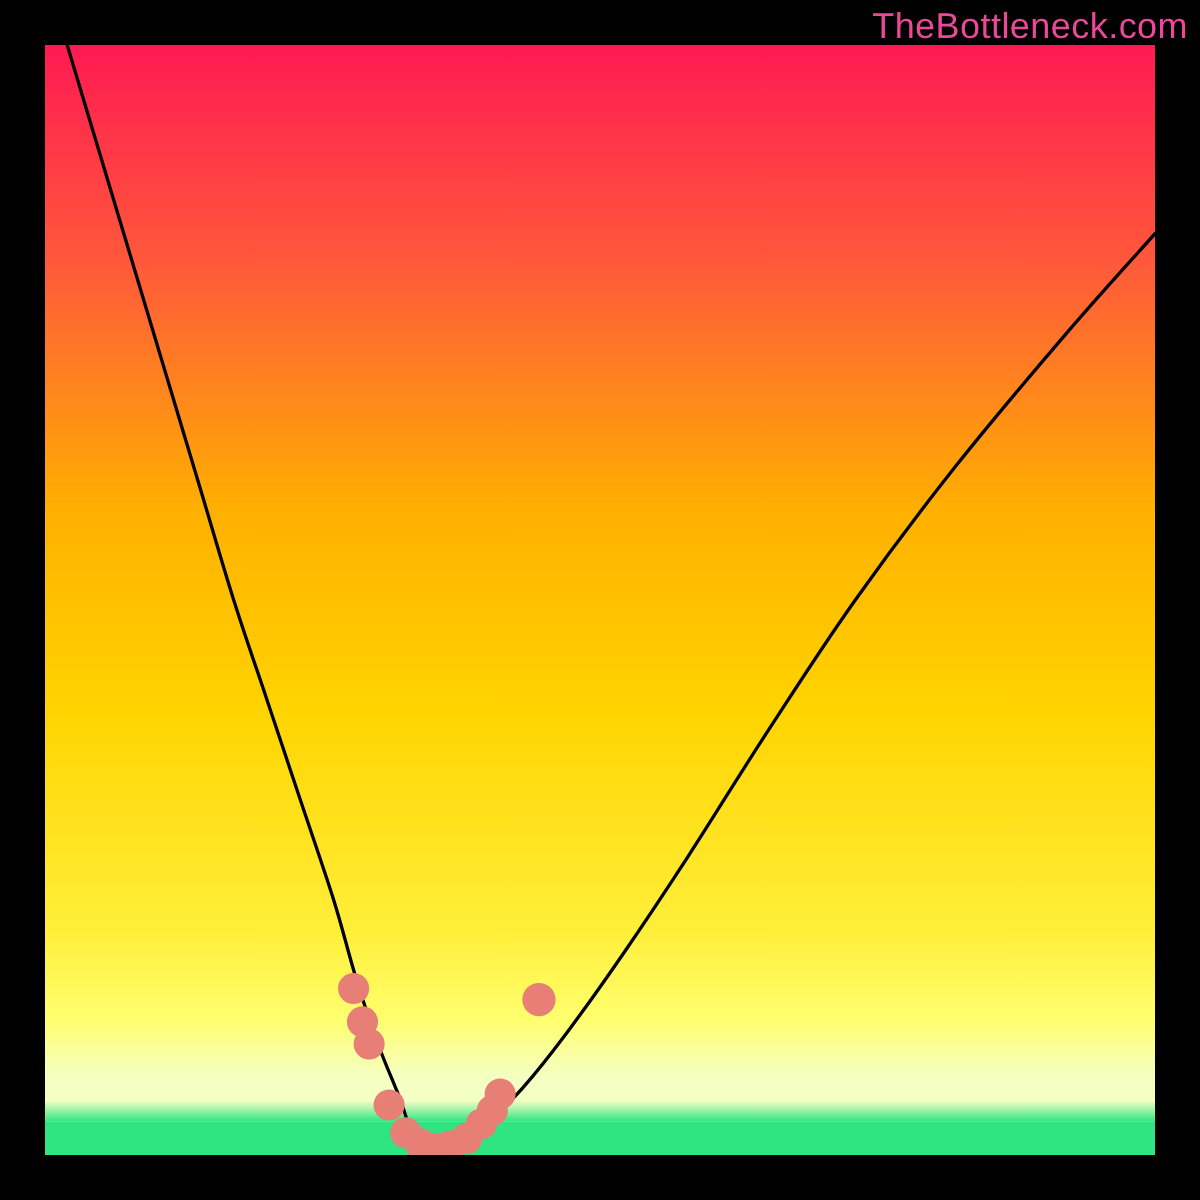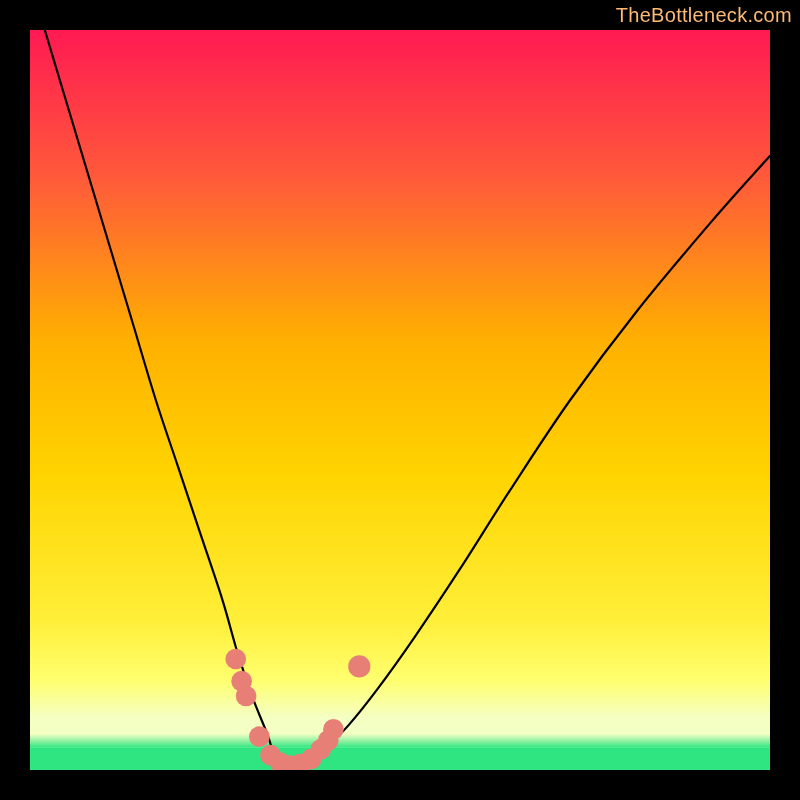--- a/index.html
+++ b/index.html
@@ -22,22 +22,22 @@
     left: 30px;
     top: 30px;
     width: 740px;
     height: 740px;
     overflow: hidden;
   }
   .watermark {
     position: absolute;
     top: 4px;
     right: 8px;
-    color: #fdba74;
-    font-size: 20px;
+    color: #ec4899;
+    font-size: 24px;
     font-weight: 500;
     letter-spacing: 0.3px;
     user-select: none;
   }
   svg {
     position: absolute;
     left: 0;
     top: 0;
   }
 </style>

